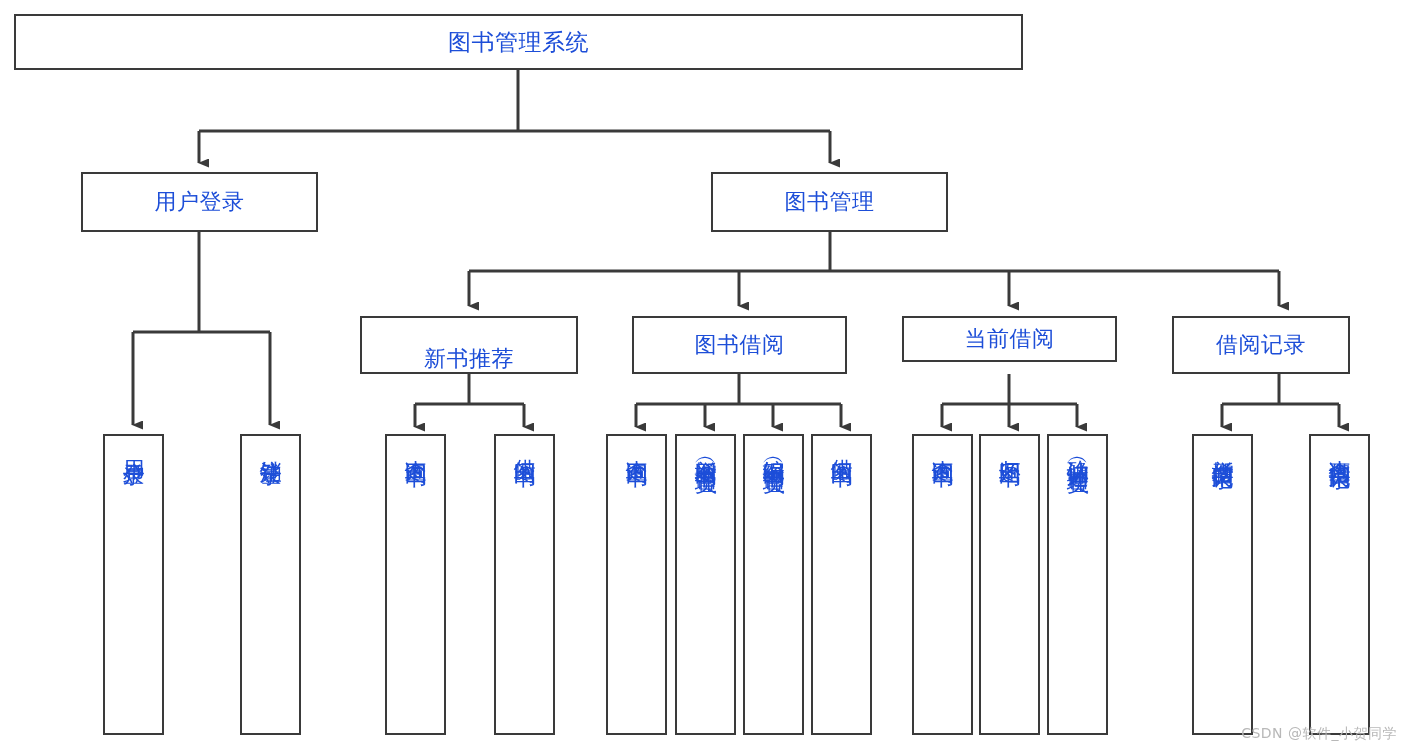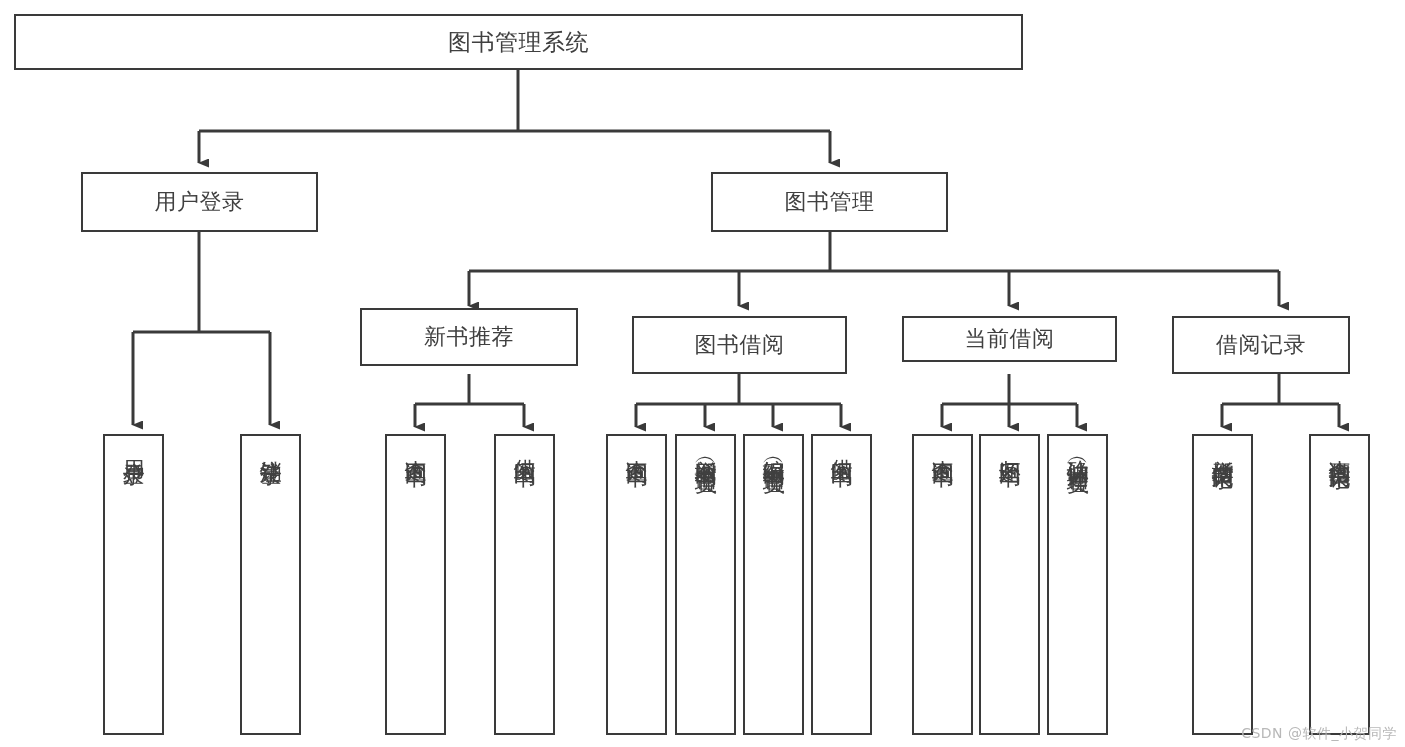--- a/index.html
+++ b/index.html
@@ -33,21 +33,21 @@
     display: flex;
     align-items: center;
     justify-content: center;
     color: #262626;
   }
   .node-label {
     display: block;
     text-align: center;
     line-height: 1.24;
     letter-spacing: 0.5px;
-    color: #404040;
+    color: #1d4ed8;
   }
   
   .node-h .node-label {
     writing-mode: horizontal-tb;
     font-size: 22px;
   }
   .node-root .node-label {
     font-size: 23px;
   }
   
@@ -134,21 +134,21 @@
   </div>
 
   <div class="node-box node-h" style="left:81px; top:172px; width:237px; height:60px;">
     <span class="node-label">用户登录</span>
   </div>
 
   <div class="node-box node-h" style="left:711px; top:172px; width:237px; height:60px;">
     <span class="node-label">图书管理</span>
   </div>
 
-  <div class="node-box node-h" style="left:360px; top:308px; width:218px; height:58px;">
+  <div class="node-box node-h" style="left:360px; top:316px; width:218px; height:58px;align-items:flex-end;">
     <span class="node-label">新书推荐</span>
   </div>
 
   <div class="node-box node-h" style="left:632px; top:316px; width:215px; height:58px;">
     <span class="node-label">图书借阅</span>
   </div>
 
   <div class="node-box node-h" style="left:902px; top:316px; width:215px; height:46px;">
     <span class="node-label">当前借阅</span>
   </div>

